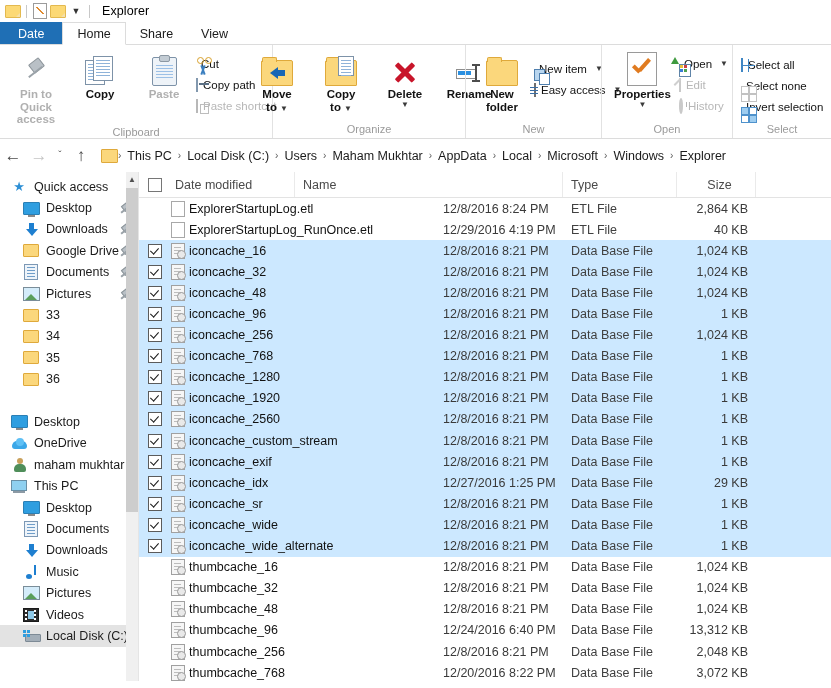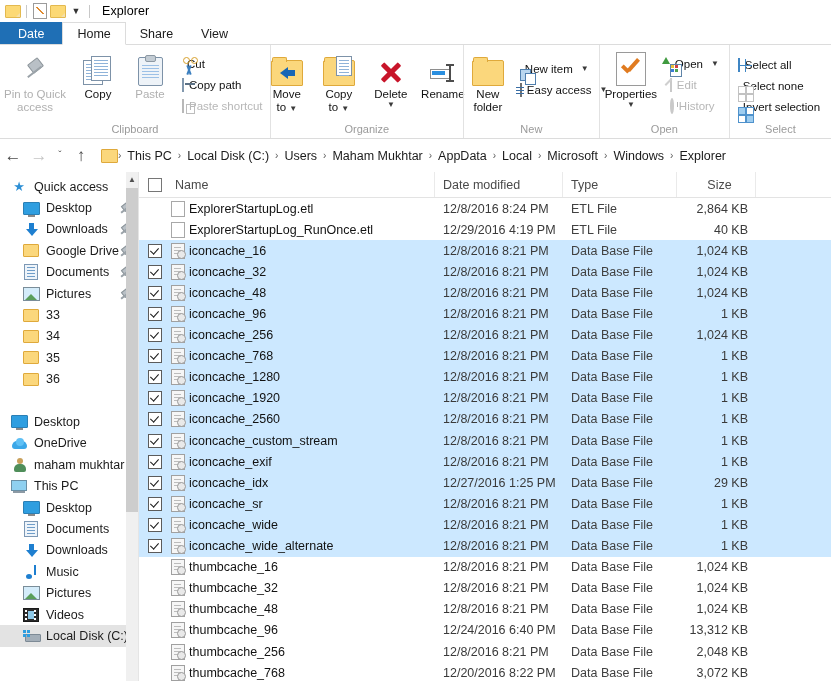--- a/index.html
+++ b/index.html
@@ -33,21 +33,21 @@
   .tab.active{background:#fff;border:1px solid #dcdcdc;border-bottom:1px solid #fff;z-index:2;}
 
   
   .ribbon{height:93px;background:#ffffff;display:flex;position:relative;border-bottom:1px solid #dcdcdc;}
   .rgroup{display:flex;flex-direction:column;justify-content:space-between;position:relative;padding-top:5px;}
   .rgroup + .rgroup{border-left:1px solid #e2e2e2;}
   .rgrow{display:flex;align-items:flex-start;flex:1;}
   .glabel{text-align:center;font-size:11px;color:#9a9a9a;padding-bottom:3px;}
 
   .bigbtn{width:auto;min-width:44px;display:flex;flex-direction:column;align-items:center;
-     padding:2px 6px 0 2px;font-size:11.5px;color:#121212;line-height:12.5px;text-align:center;cursor:default;}
+     padding:2px 6px 0 14px;font-size:11.5px;color:#121212;line-height:12.5px;text-align:center;cursor:default;font-weight:bold;}
   .bigbtn .ic{height:34px;display:flex;align-items:flex-end;justify-content:center;margin-bottom:2px;}
   .bigbtn.disabled{color:#b0b0b0;}
   .smallbtn{display:flex;align-items:center;gap:5px;font-size:11.5px;color:#121212;height:21px;padding:0 4px;cursor:default;white-space:nowrap;}
   .smallbtn.disabled{color:#b7b7b7;}
   .smallcol{display:flex;flex-direction:column;justify-content:flex-start;padding-top:3px;}
   .dd{font-size:8px;color:#3a3a3a;margin-left:3px;}
   .dd-under{font-size:8px;color:#3a3a3a;line-height:7px;}
 
   
   .pin{width:26px;height:28px;position:relative;}
@@ -572,22 +572,22 @@
       </div>
     </div>
 
     <div class="splitter"></div>
 
     <div class="filepane">
       <div class="fheader">
         <div class="fh-cell fh-check">
             <span class="hdr-box"></span>
           </div>
+        <div class="fh-cell c-date">Date modified</div>
         <div class="fh-cell c-name">Name</div>
-        <div class="fh-cell c-date">Date modified</div>
         <div class="fh-cell c-type">Type</div>
         <div class="fh-cell c-size">
             <span>Size</span>
           </div>
       </div>
       <div id="file-rows">
           <div class="frow">
             <div class="fr-check"></div>
             <div class="fr-icon">
               <span class="etlic"></span>

